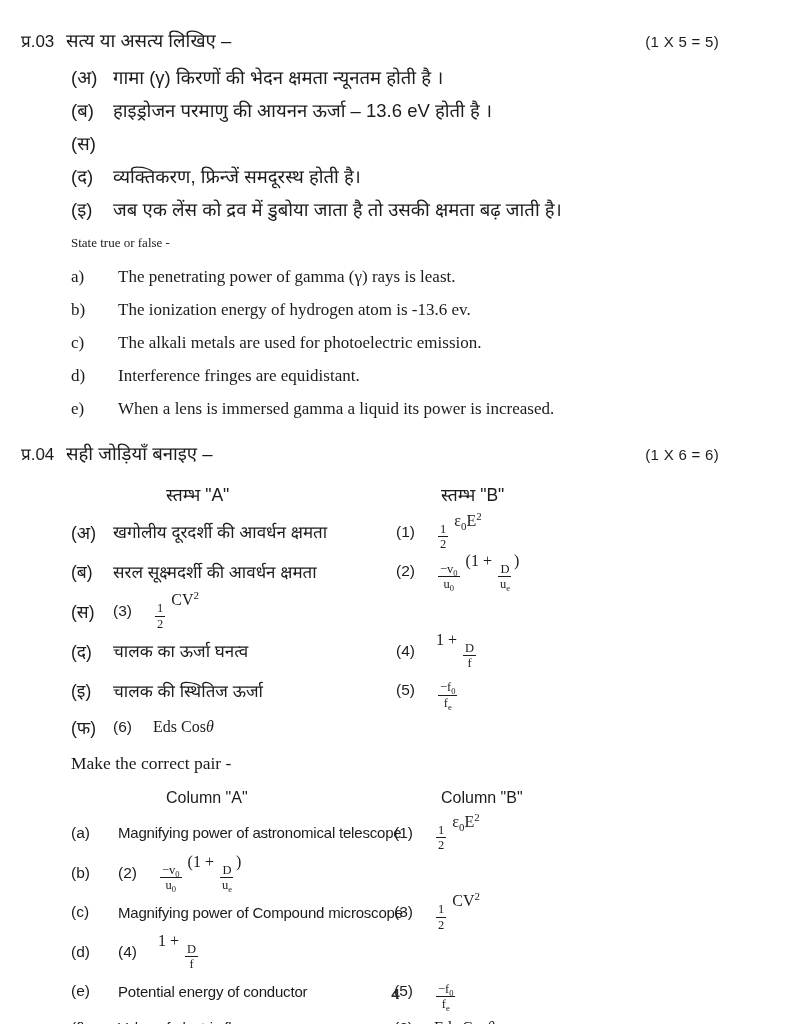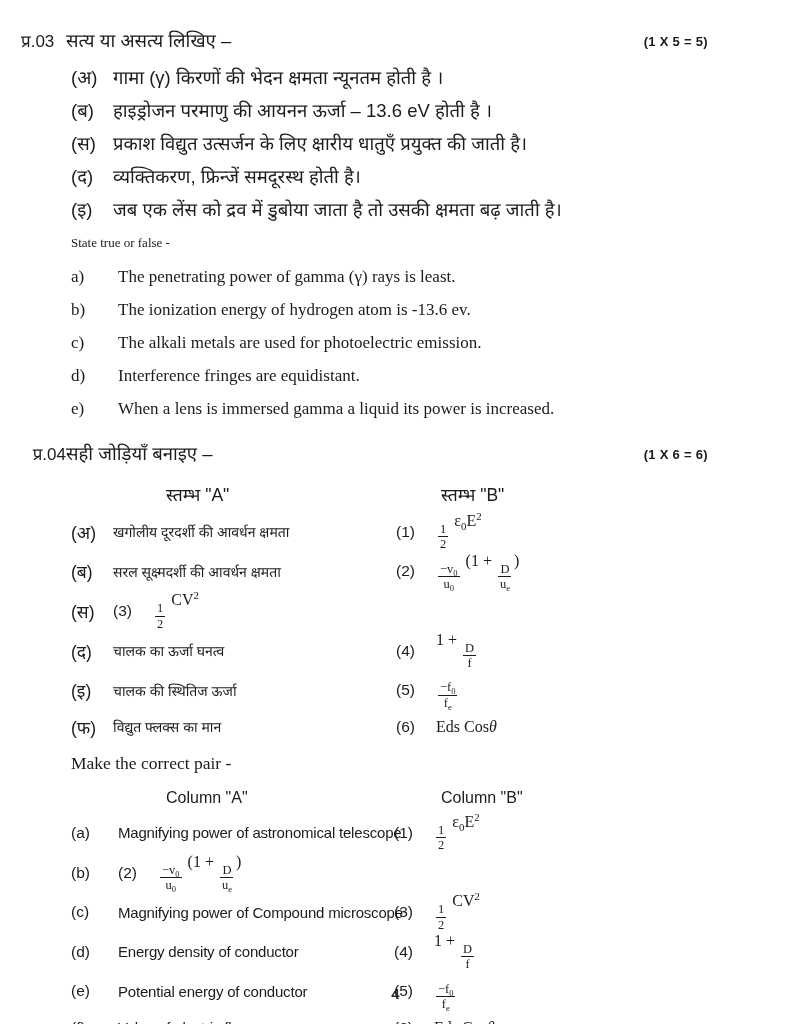--- a/index.html
+++ b/index.html
@@ -15,47 +15,47 @@
     overflow:hidden;
   }
   .hi { font-family:"Liberation Sans","DejaVu Sans",sans-serif; }
   .sans { font-family:"Liberation Sans","DejaVu Sans",sans-serif; }
 
   
   .qhead { position:relative; display:flex; align-items:baseline; line-height:22px; }
   .qnum  { width:45px; font-size:17px; }
   .qtitle{ font-size:18.5px; }
   .qmarks{
-    position:absolute; right:83px; top:1px;
-    font-family:"Liberation Sans",sans-serif; font-weight:bold; font-size:13px;
+    position:absolute; right:72px; top:1px;
+    font-family:"Liberation Sans",sans-serif; font-weight:normal; font-size:15px;
     letter-spacing:0.3px;
   }
 
   
   .h-items { margin-top:14px; }
   .h-item  { display:flex; margin-left:50px; line-height:22px; margin-bottom:11px; font-size:18.5px; white-space:nowrap; }
   .h-item .lbl { width:42px; flex:none; }
 
   
   .eng-heading { margin:14px 0 16px 50px; font-weight:normal; font-size:13px; }
   .e-item { display:flex; margin-left:50px; line-height:20px; margin-bottom:13px; font-size:17px; white-space:nowrap; }
   .e-item .lbl { width:47px; flex:none; }
 
   
-  .q4head { margin-top:24px;text-align:right; }
+  .q4head { margin-top:24px; }
   .match-hdr { margin:16px 0 6px 145px; font-size:17.5px; }
   .match-hdr .colA { display:inline-block; width:275px; }
   .match-hdr.sans-hdr { font-size:16px; }
   .m-row { display:flex; align-items:center; min-height:33px; margin-left:50px; white-space:nowrap; }
   .m-lbl { flex:none; }
   .m-txt { flex:none; }
   .m-num { flex:none; width:40px; font-family:"Liberation Sans",sans-serif; font-size:15.5px; }
   .m-frm { font-size:16px; font-family:"Liberation Serif",serif; }
   .hi-row .m-lbl { width:42px; font-size:17.5px; }
-  .hi-row .m-txt { width:283px; font-size:14px; }
+  .hi-row .m-txt { width:283px; font-size:17px; }
   .en-row .m-lbl { width:47px; font-size:15.5px; font-family:"Liberation Sans",sans-serif; }
   .en-row .m-txt { width:276px; font-size:15px; letter-spacing:-0.2px; font-family:"Liberation Sans",sans-serif; }
   .pair-heading { margin:10px 0 0 50px; font-size:17.5px; line-height:20px; }
 
   
   .frac { display:inline-flex; flex-direction:column; align-items:center; font-size:12.5px; line-height:1.15; vertical-align:-0.55em; margin:0 2px; }
   .frac .ftop { border-bottom:1.2px solid currentColor; padding:0 2px; }
   .frac .fbot { padding:0 2px; }
   .m-frm sub, .frac sub { font-size:0.68em; vertical-align:-0.35em; line-height:0; }
   .m-frm sup, .frac sup { font-size:0.68em; vertical-align:0.55em; line-height:0; }
@@ -83,21 +83,20 @@
       <div class="h-item hi">
         <span class="lbl">(अ)</span>
         <span class="txt">गामा (γ) किरणों की भेदन क्षमता न्यूनतम होती है ।</span>
       </div>
       <div class="h-item hi">
         <span class="lbl">(ब)</span>
         <span class="txt">हाइड्रोजन परमाणु की आयनन ऊर्जा – 13.6 eV होती है ।</span>
       </div>
       <div class="h-item hi">
         <span class="lbl">(स)</span>
-        <span class="txt">प्रकाश विद्युत उत्सर्जन के लिए क्षारीय धातुएँ प्रयुक्त की जाती है।</span>
       </div>
       <div class="h-item hi">
         <span class="lbl">(द)</span>
         <span class="txt">व्यक्तिकरण, फ्रिन्जें समदूरस्थ होती है।</span>
       </div>
       <div class="h-item hi">
         <span class="lbl">(इ)</span>
         <span class="txt">जब एक लेंस को द्रव में डुबोया जाता है तो उसकी क्षमता बढ़ जाती है।</span>
       </div>
     </div>
@@ -182,21 +181,20 @@
         <span class="m-lbl hi">(इ)</span>
         <span class="m-txt hi">चालक की स्थितिज ऊर्जा</span>
         <span class="m-num">(5)</span>
         <span class="m-frm"><span class="frac">
               <span class="ftop">−f<sub>0</sub></span>
               <span class="fbot">f<sub>e</sub></span>
             </span></span>
       </div>
       <div class="m-row hi-row">
         <span class="m-lbl hi">(फ)</span>
-        <span class="m-txt hi">विद्युत फ्लक्स का मान</span>
         <span class="m-num">(6)</span>
         <span class="m-frm">Eds Cos<i>θ</i></span>
       </div>
     </div>
 
     <div class="pair-heading">Make the correct pair -</div>
 
     <div class="match-hdr sans sans-hdr">
       <span class="colA">Column "A"</span><span class="colB">Column "B"</span>
     </div>
@@ -226,21 +224,20 @@
         <span class="m-lbl">(c)</span>
         <span class="m-txt">Magnifying power of Compound microscope</span>
         <span class="m-num">(3)</span>
         <span class="m-frm"><span class="frac">
               <span class="ftop">1</span>
               <span class="fbot">2</span>
             </span> CV<sup>2</sup></span>
       </div>
       <div class="m-row en-row">
         <span class="m-lbl">(d)</span>
-        <span class="m-txt">Energy density of conductor</span>
         <span class="m-num">(4)</span>
         <span class="m-frm">1 + <span class="frac">
               <span class="ftop">D</span>
               <span class="fbot">f</span>
             </span></span>
       </div>
       <div class="m-row en-row">
         <span class="m-lbl">(e)</span>
         <span class="m-txt">Potential energy of conductor</span>
         <span class="m-num">(5)</span>

